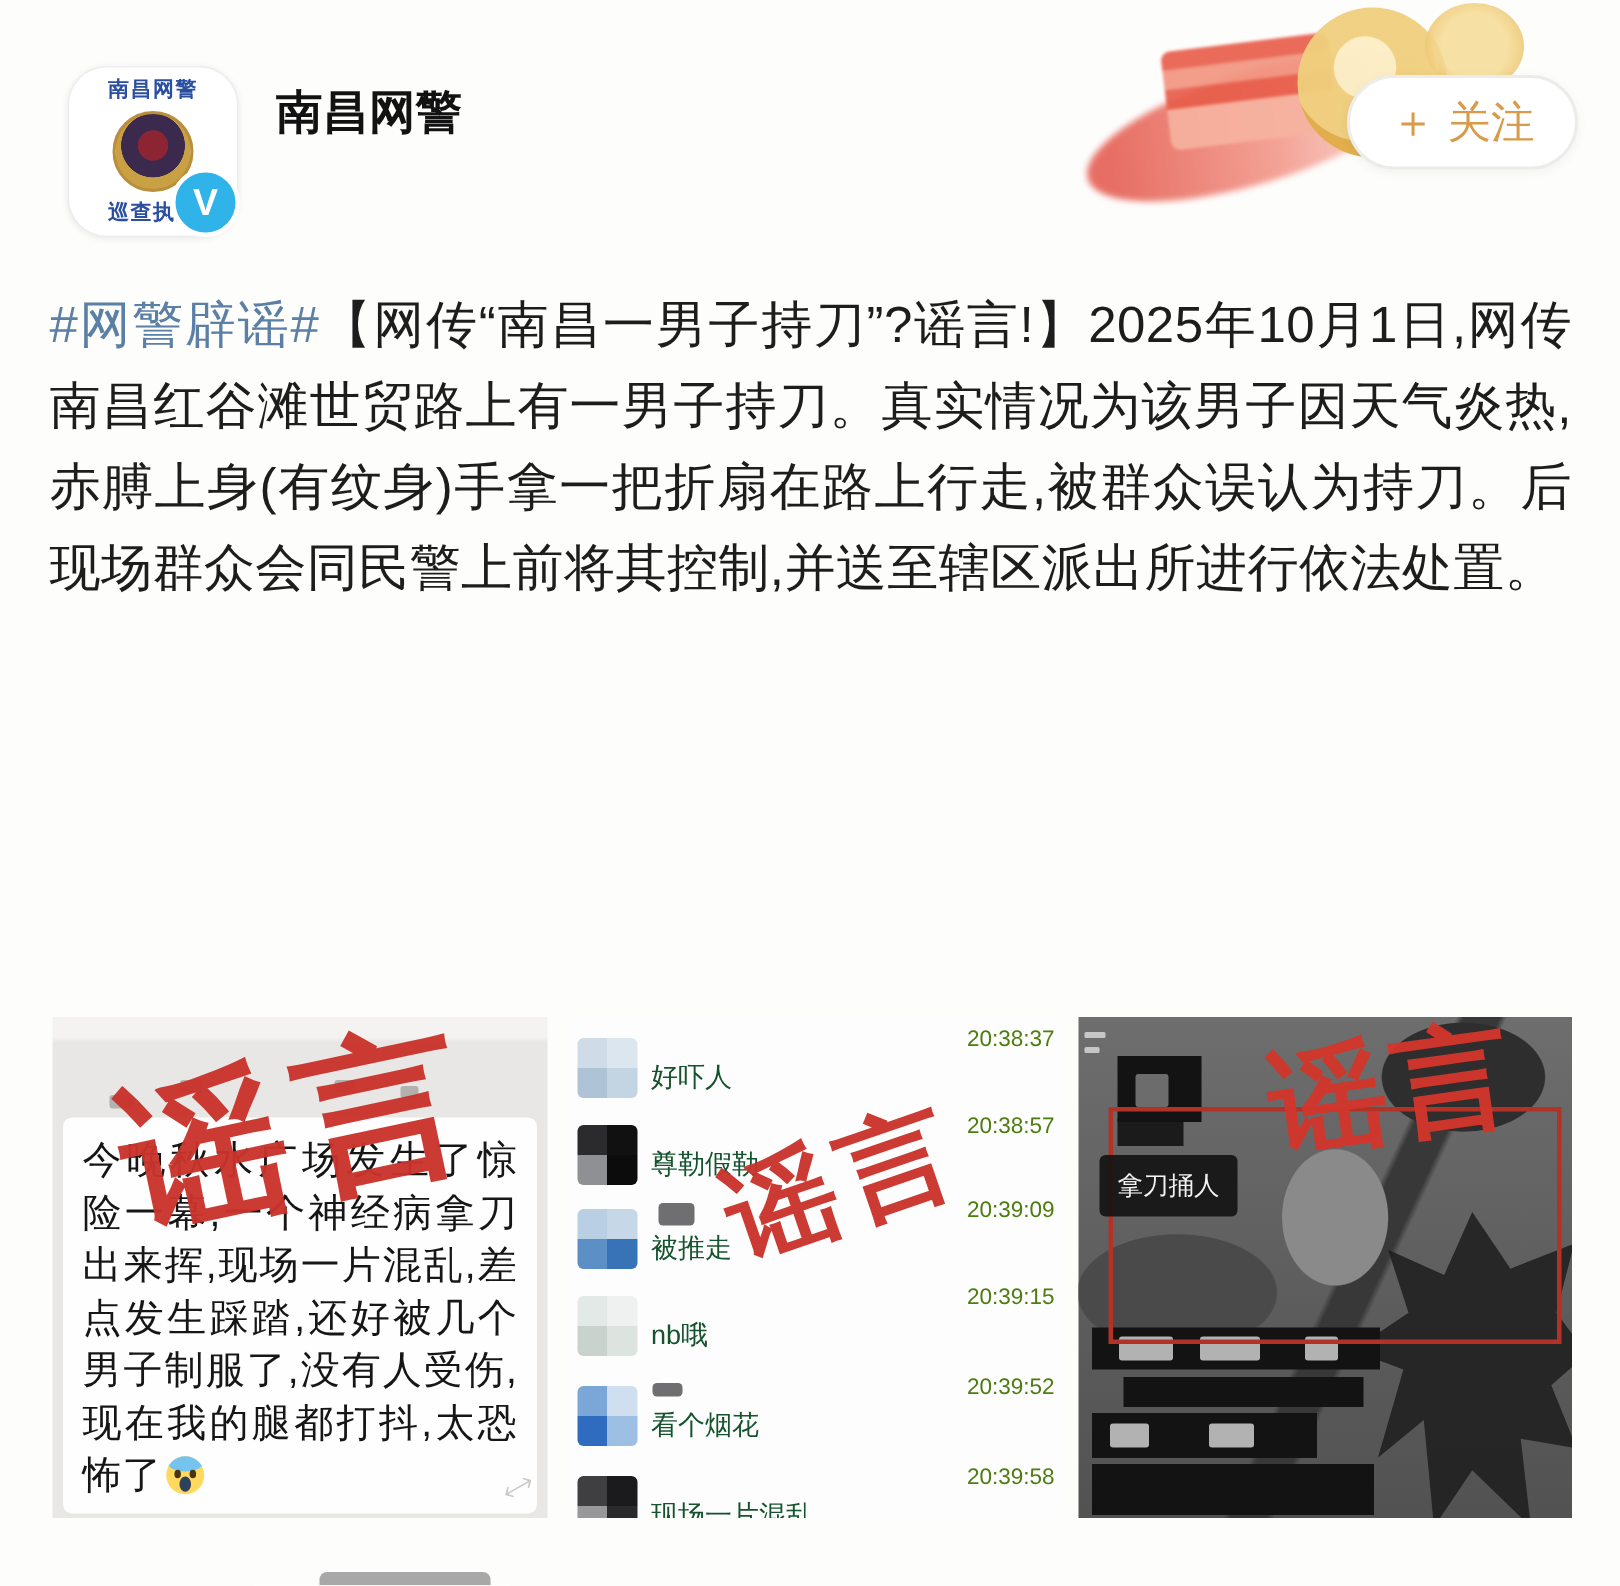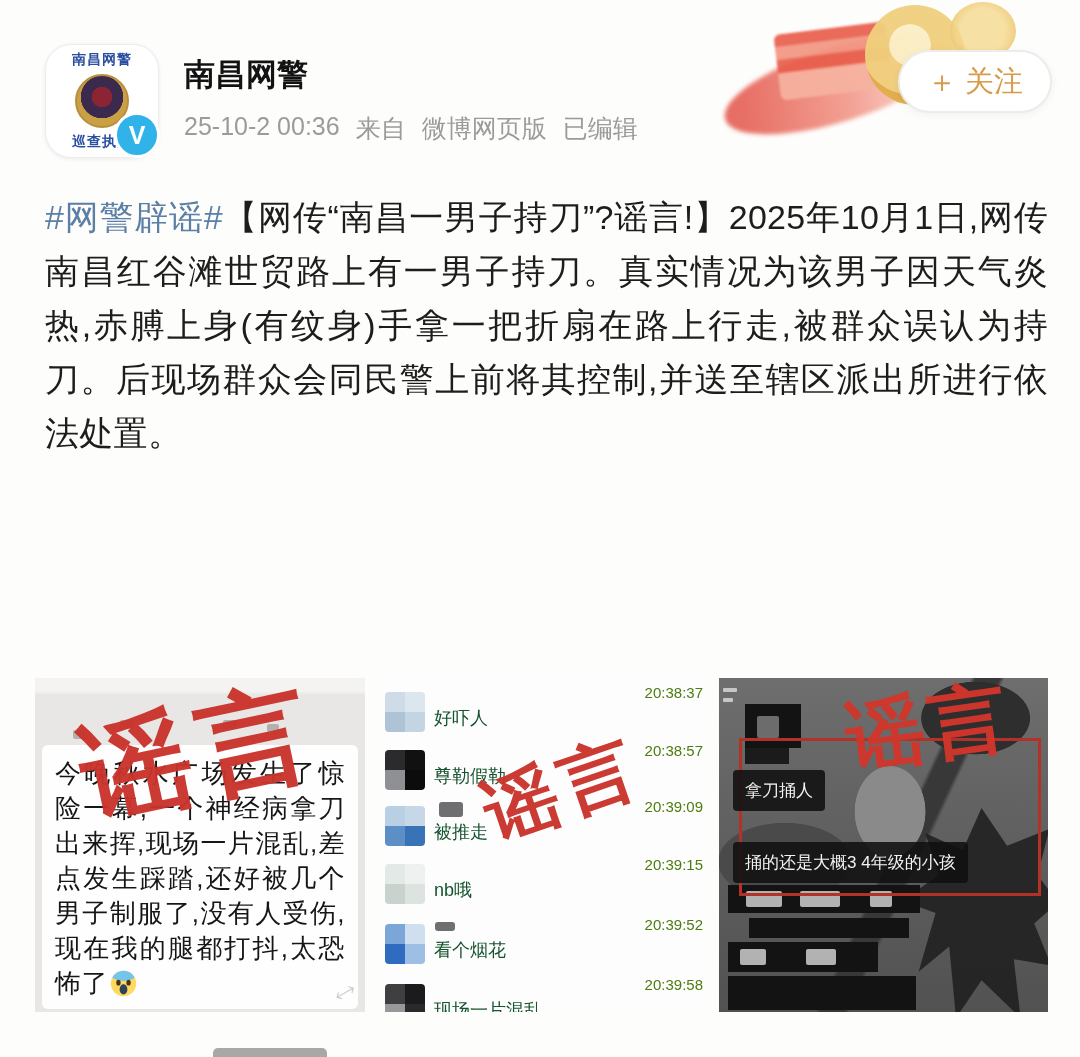--- a/index.html
+++ b/index.html
@@ -38,21 +38,21 @@
   .deco-gold2{position:absolute;left:235px;top:2px;width:66px;height:58px;border-radius:50%;
     background:radial-gradient(circle,#f6dd9a 0 50%,#e6b655 100%);opacity:.9;}
   .follow-btn{position:absolute;left:898px;top:50px;width:154px;height:63px;border-radius:32px;
     background:#fff;border:2px solid #ececea;box-shadow:0 2px 8px rgba(0,0,0,.05);
     color:#d89b4a;font-size:29px;display:flex;align-items:center;justify-content:center;gap:8px;
     z-index:5;cursor:pointer;font-family:inherit;}
   .follow-plus{font-size:30px;line-height:1;}
   
   .post-text{position:absolute;left:33px;top:190px;width:1015px;font-size:34px;line-height:54px;
     color:#1d1d1d;text-align:justify;z-index:2;letter-spacing:.3px;}
-  .para{display:block;margin-left:12px;}
+  .para{display:block;}
   .hashtag{color:#5b7fa5;text-decoration:none;cursor:pointer;}
   
   .imgrow-item{position:absolute;top:678px;height:334px;overflow:hidden;cursor:pointer;}
   
   .img1{left:35px;width:330px;background:linear-gradient(180deg,#f4f3f1 0 4%,#e9e7e5 5% 100%);}
   .smudge{position:absolute;background:#96938f;opacity:.65;border-radius:2px;}
   .card{position:absolute;left:7px;top:67px;width:316px;height:264px;background:#fefefe;
     border-radius:6px;padding:11px 13px;font-size:26px;line-height:35px;color:#161616;
     text-align:justify;letter-spacing:.5px;}
   .scream{display:inline-block;vertical-align:-5px;margin-left:2px;}
@@ -100,26 +100,20 @@
 <div id="screen">
 
   <div class="avatar">
     <span class="avatar-txt">南昌网警</span>
     <span class="police-badge"></span>
     <span class="avatar-txt">巡查执法</span>
   </div>
   <div class="v-badge">V</div>
 
   <div class="uname">南昌网警</div>
-  <div class="meta">
-    <span>25-10-2 00:36</span>
-    <span>来自</span>
-    <span>微博网页版</span>
-    <span>已编辑</span>
-  </div>
 
   <div class="deco">
     <div class="deco-ribbon"></div>
     <div class="deco-gate"></div>
     <div class="deco-gold"></div>
     <div class="deco-gold2"></div>
   </div>
 
   <button class="follow-btn">
     <span class="follow-plus">＋</span>
@@ -194,21 +188,20 @@
   <div class="imgrow-item img3">
     <div class="hair"></div>
     <div class="edge-mark" style="left:4px;top:10px;width:14px;height:4px;"></div>
     <div class="edge-mark" style="left:4px;top:20px;width:10px;height:4px;"></div>
     <div class="c3-censor" style="left:26px;top:26px;width:56px;height:44px;">
       <span class="c3-patch" style="left:12px;top:12px;width:22px;height:22px;background:#7d7d7d;"></span>
     </div>
     <div class="c3-redbox"></div>
     <div class="c3-censor" style="left:26px;top:68px;width:44px;height:18px;opacity:.9;"></div>
     <div class="c3-bubble" style="left:14px;top:92px;">拿刀捅人</div>
-    <div class="c3-bubble" style="left:14px;top:164px;">捅的还是大概3 4年级的小孩</div>
     <div class="c3-censor" style="left:9px;top:207px;width:192px;height:28px;">
       <span class="c3-patch" style="left:18px;top:6px;width:36px;height:16px;"></span>
       <span class="c3-patch" style="left:72px;top:6px;width:40px;height:16px;"></span>
       <span class="c3-patch" style="left:142px;top:6px;width:22px;height:16px;"></span>
     </div>
     <div class="c3-censor" style="left:30px;top:240px;width:160px;height:20px;"></div>
     <div class="c3-censor" style="left:9px;top:264px;width:150px;height:30px;">
       <span class="c3-patch" style="left:12px;top:7px;width:26px;height:16px;"></span>
       <span class="c3-patch" style="left:78px;top:7px;width:30px;height:16px;"></span>
     </div>

